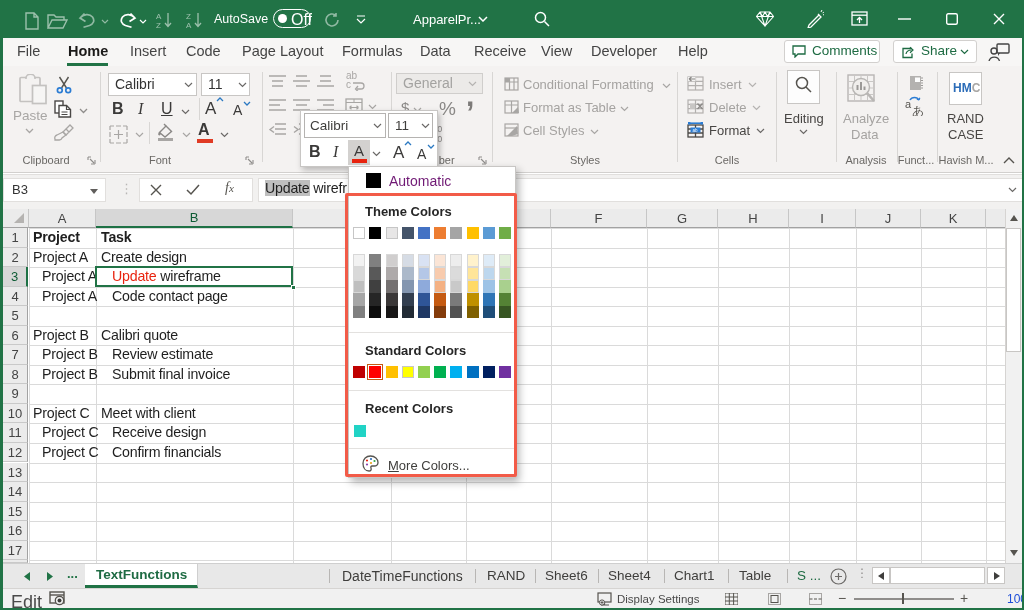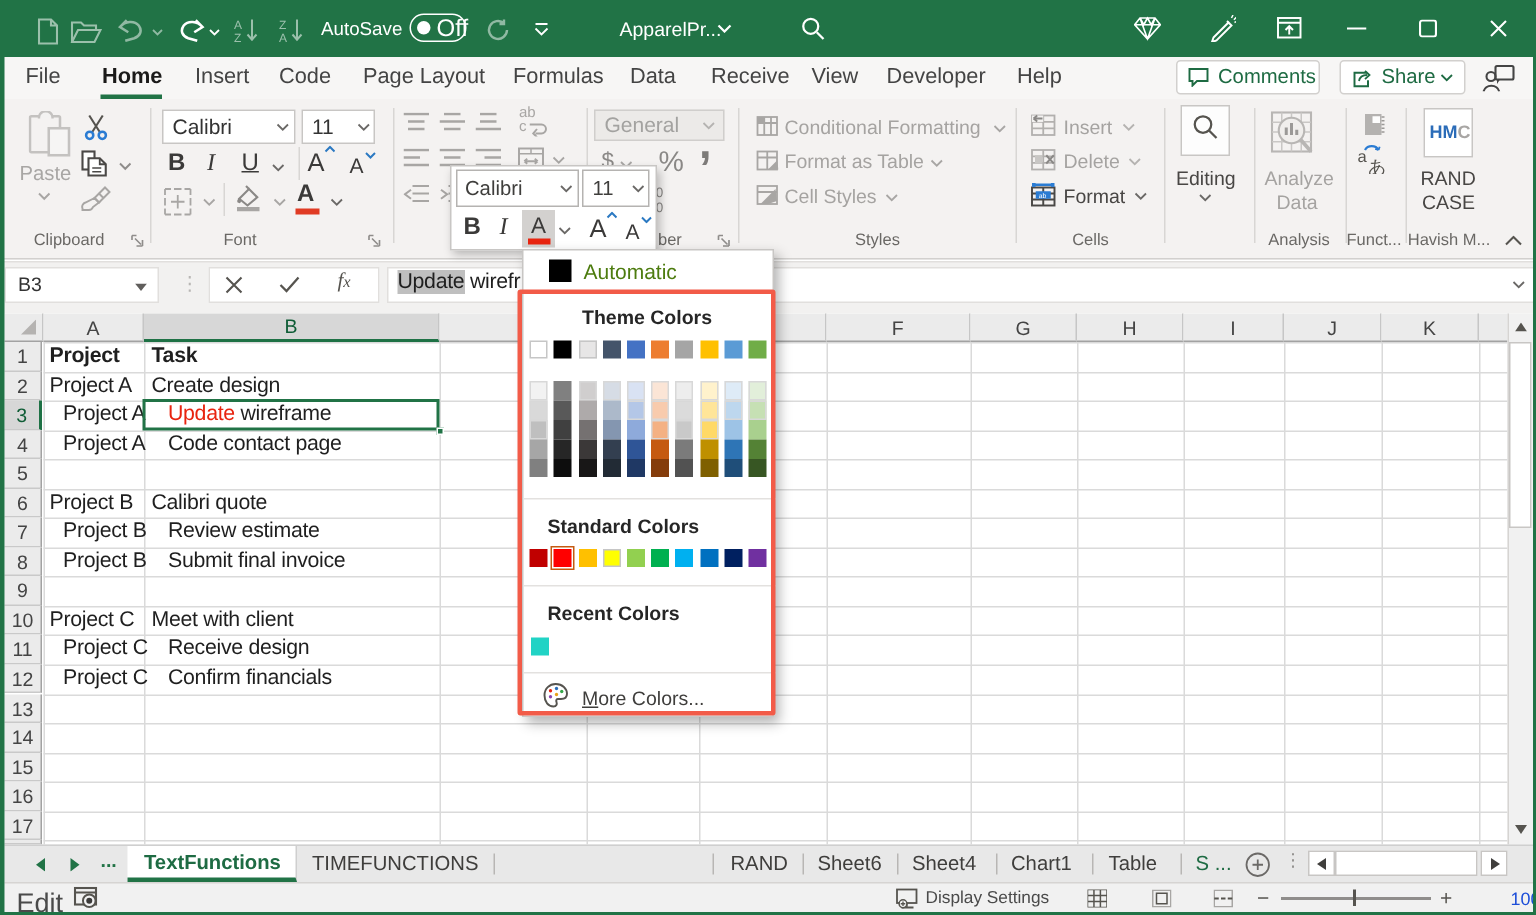--- a/index.html
+++ b/index.html
@@ -573,22 +573,22 @@
     <svg style="position:absolute;left:20px;top:8px" width="8" height="9" viewBox="0 0 8 9">
         <path d="M7 0 L1 4.5 L7 9 z" fill="#217346"></path>
       </svg>
     <svg style="position:absolute;left:43px;top:8px" width="8" height="9" viewBox="0 0 8 9">
         <path d="M1 0 L7 4.5 L1 9 z" fill="#217346"></path>
       </svg>
     <div style="position:absolute;left:64px;top:0;font-size:13px;font-weight:bold;color:#217346;line-height:20px;">...</div>
 
     <div style="position:absolute;left:82px;top:0;width:113px;height:24px;background:#fff;border-bottom:3px solid #217346;border-right:1px solid #cfcfcf;"></div>
     <div style="position:absolute;left:93px;top:0;font-size:13.5px;font-weight:bold;color:#1e6b43;line-height:22px;">TextFunctions</div>
-    <div class="stab" style="left:205px;font-size:13.5px;">TIMEFUNCTIONS</div>
     <div class="stabsep" style="left:326px;"></div>
+    <div class="stab" style="left:339px;font-size:14px;">DateTimeFunctions</div>
     <div class="stabsep" style="left:472px;"></div>
     <div class="stab" style="left:484px;font-size:13.5px;">RAND</div>
     <div class="stabsep" style="left:532px;"></div>
     <div class="stab" style="left:542px;font-size:13.5px;">Sheet6</div>
     <div class="stabsep" style="left:595px;"></div>
     <div class="stab" style="left:605px;font-size:13.5px;">Sheet4</div>
     <div class="stabsep" style="left:661px;"></div>
     <div class="stab" style="left:671px;font-size:13.5px;">Chart1</div>
     <div class="stabsep" style="left:725px;"></div>
     <div class="stab" style="left:736px;font-size:13.5px;">Table</div>
@@ -670,22 +670,22 @@
     <svg style="position:absolute;left:103px;top:30px" width="8" height="5" viewBox="0 0 8 5">
         <path d="M1 4 L4 1 L7 4" fill="none" stroke="#2b79c2" stroke-width="1.3"></path>
       </svg>
     <div style="position:absolute;left:116px;top:35px;font-size:14px;color:#3b3a39;">A</div>
     <svg style="position:absolute;left:126px;top:33px" width="8" height="5" viewBox="0 0 8 5">
         <path d="M1 1 L4 4 L7 1" fill="none" stroke="#2b79c2" stroke-width="1.3"></path>
       </svg>
   </div>
   <div id="dropdown">
     <div style="position:absolute;left:17px;top:6px;width:15px;height:15px;background:#000;"></div>
-    <div style="position:absolute;left:40px;top:6px;font-size:14px;color:#4d7c0f;">Automatic</div>
-    <div class="ddhdr" style="left:16px;top:37px;margin-left:23px;">Theme Colors</div>
+    <div style="position:absolute;left:40px;top:6px;font-size:14px;color:#701a75;">Automatic</div>
+    <div class="ddhdr" style="left:16px;top:37px;">Theme Colors</div>
     <div class="ddhdr" style="left:16px;top:176px;">Standard Colors</div>
     <div class="ddhdr" style="left:16px;top:234px;">Recent Colors</div>
     <div style="position:absolute;left:0;top:165px;width:168px;height:1px;background:#e3e1df;"></div>
     <div style="position:absolute;left:0;top:223px;width:168px;height:1px;background:#e3e1df;"></div>
     <div style="position:absolute;left:0;top:281px;width:168px;height:1px;background:#e3e1df;"></div>
     <div class="swatch" style="left:4.7px;top:258px;background:#21D3C5;"></div>
     <svg style="position:absolute;left:13px;top:288px" width="17" height="17" viewBox="0 0 17 17">
         <path d="M8.5 1 C13 1 16 4 16 7.5 C16 10 14 11 12 11 L10 11 C9 11 8.5 12 9 13 C9.5 14.5 9 16 7 16 C3.5 16 1 13 1 8.5 C1 4 4.3 1 8.5 1 z" fill="none" stroke="#56544f" stroke-width="1.3"></path>
         <circle cx="5" cy="5.5" r="1.1" fill="#e8240f"></circle>
         <circle cx="9" cy="4" r="1.1" fill="#2b6cb8"></circle>

